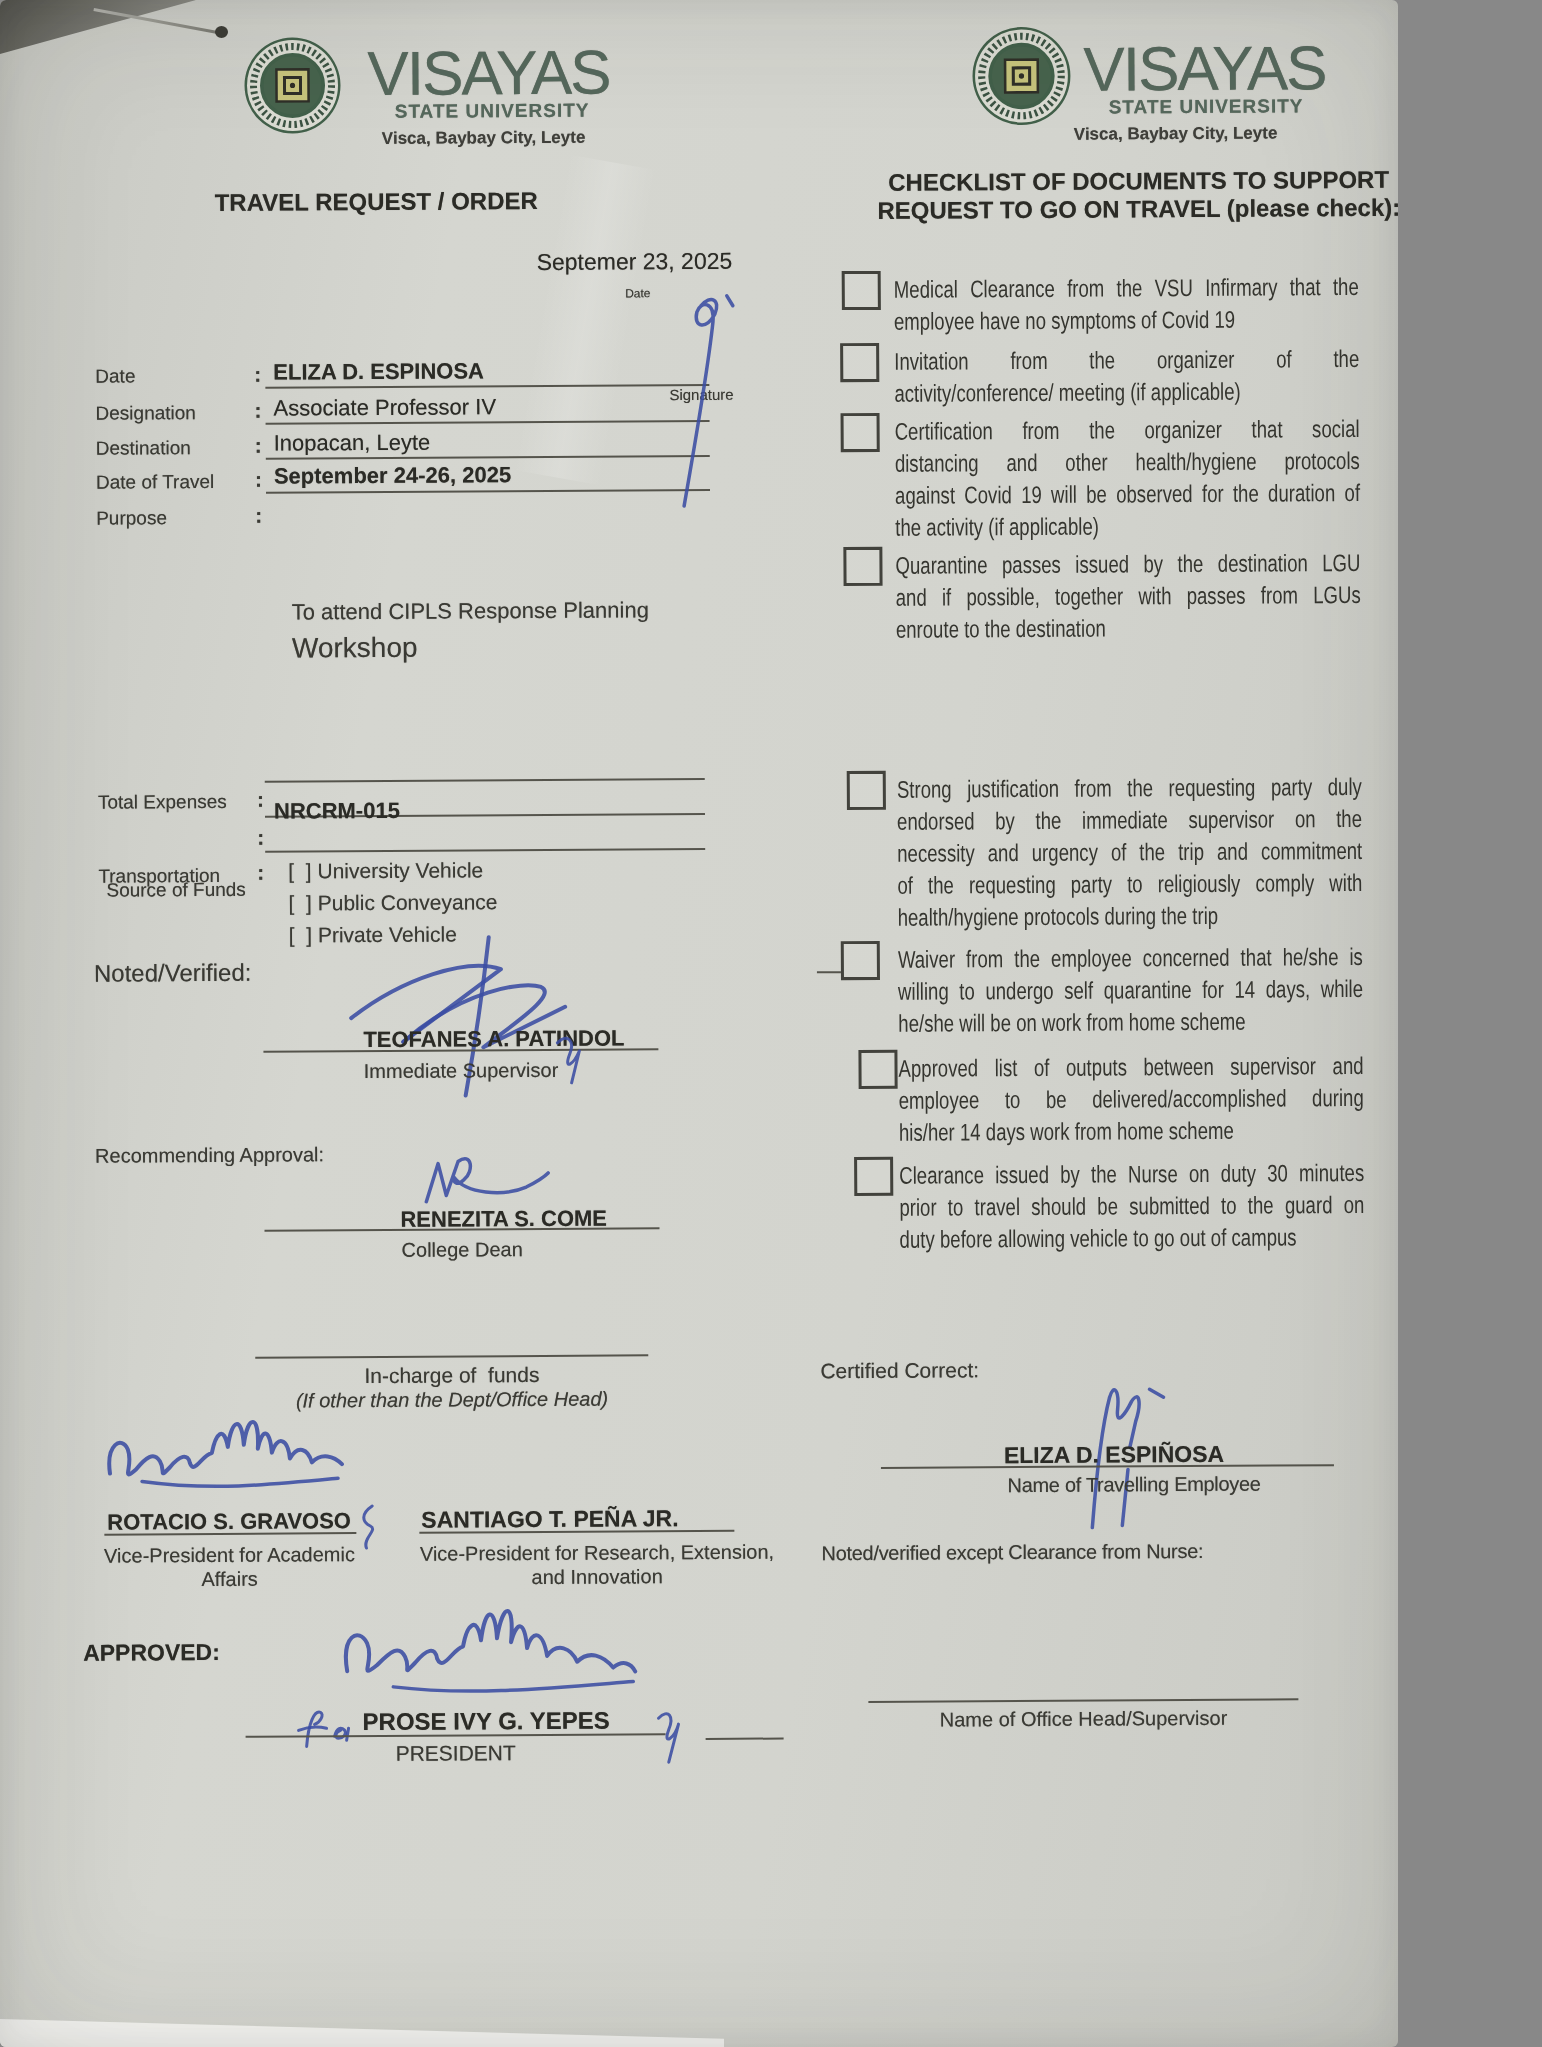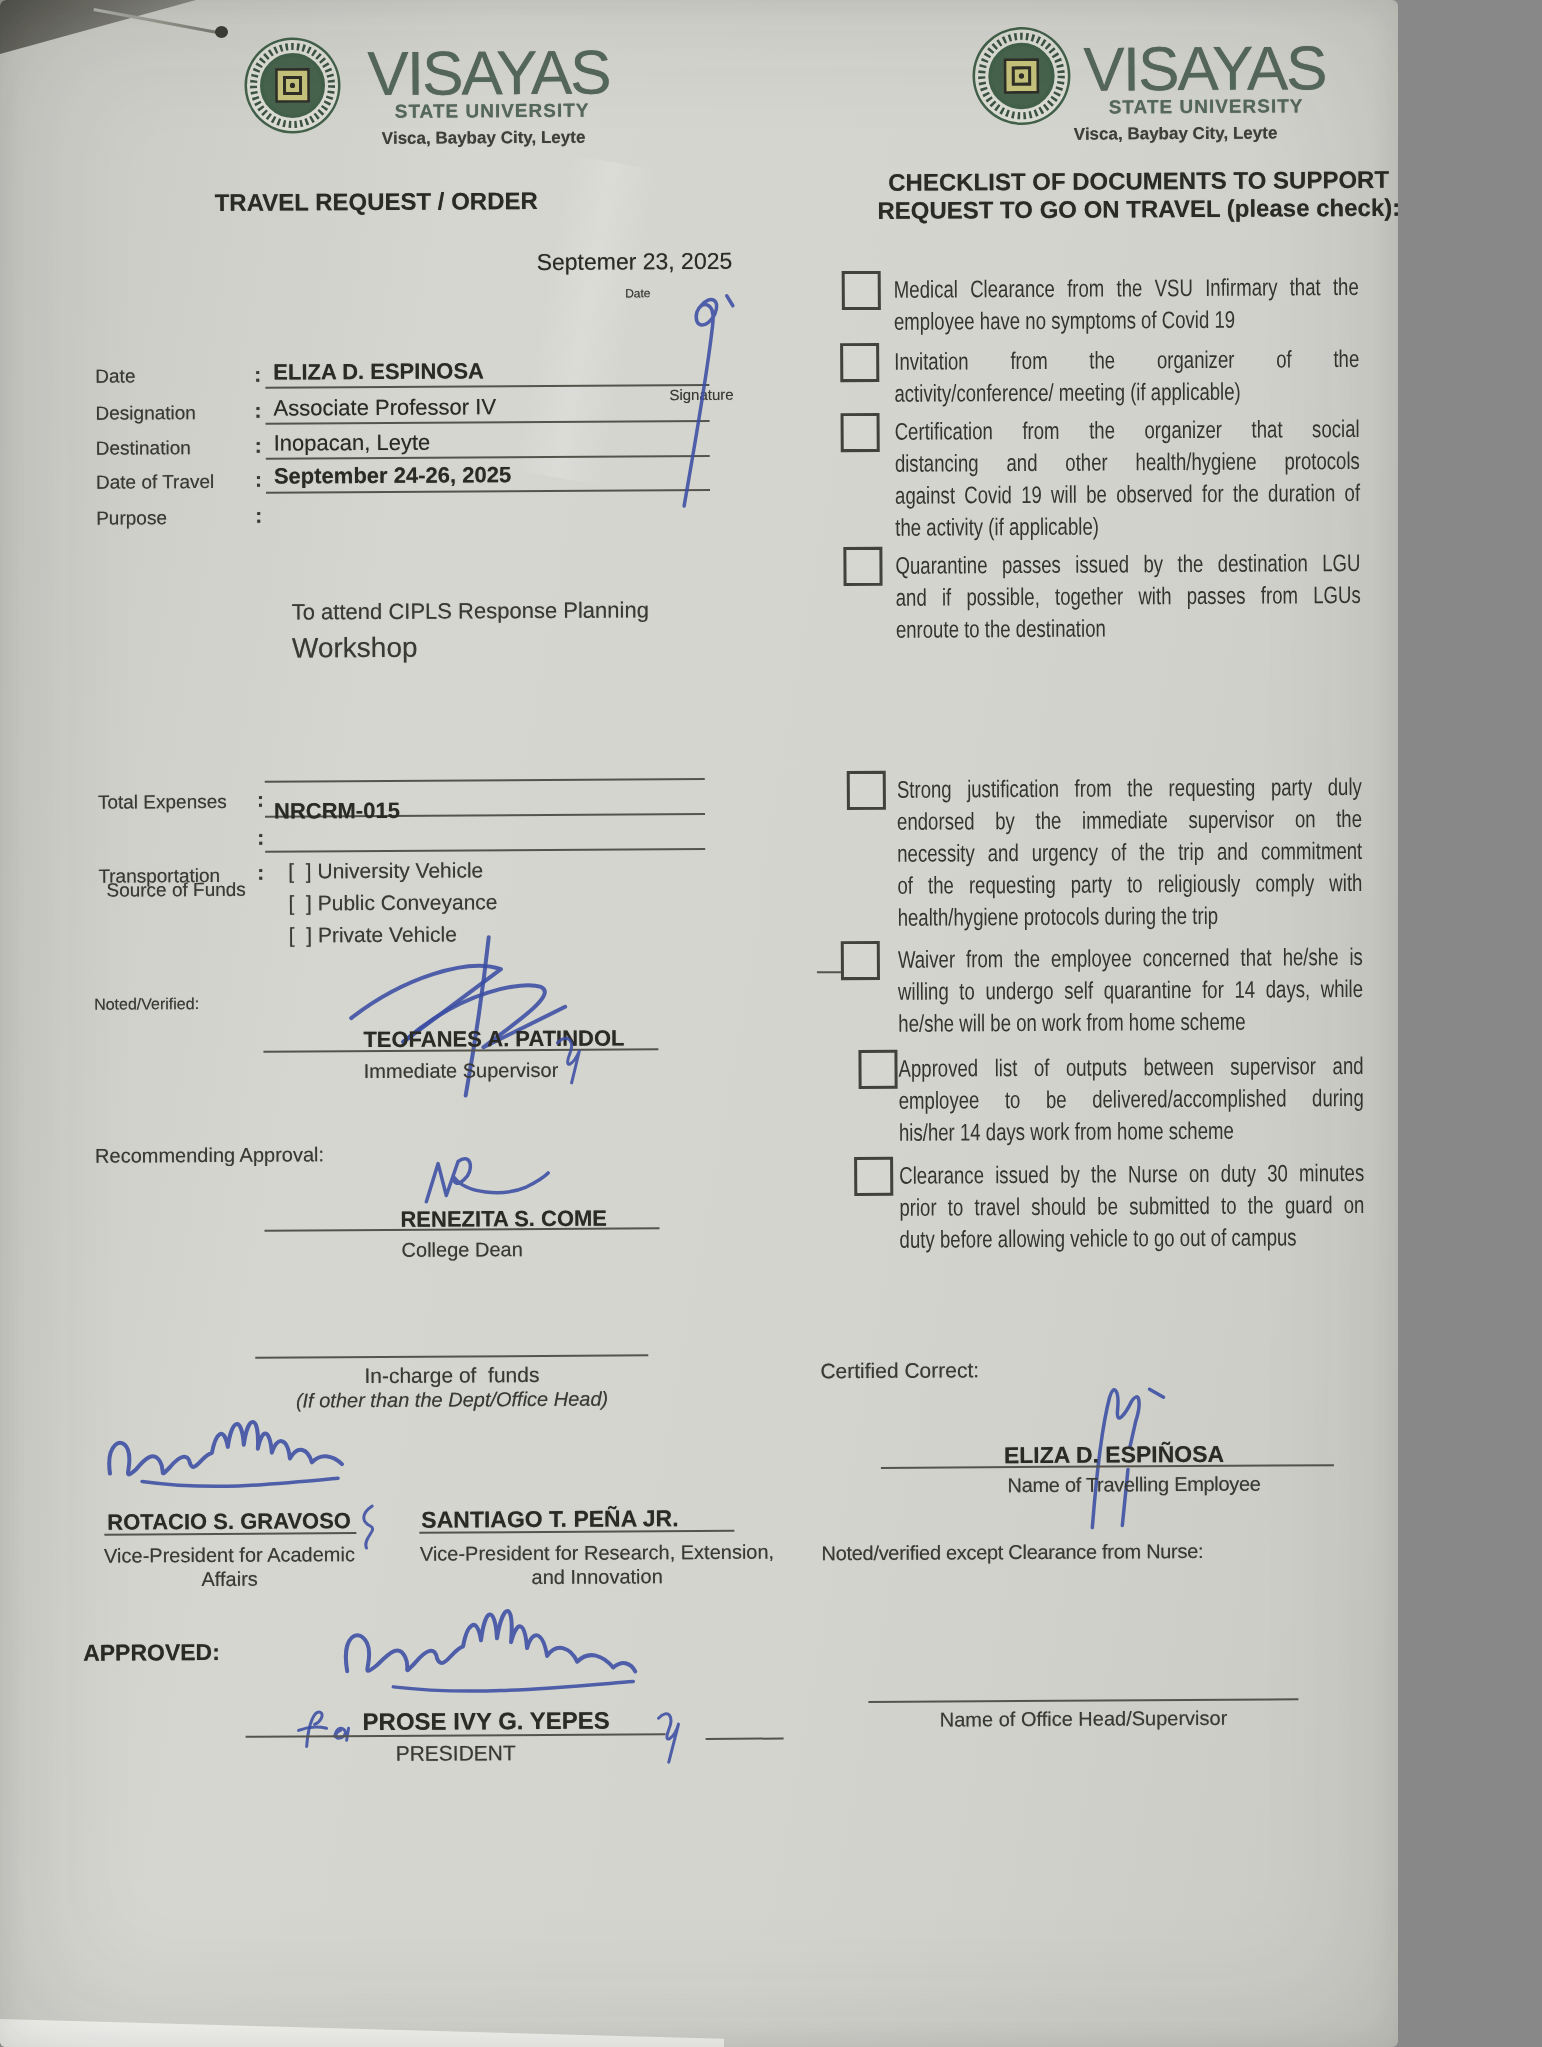--- a/index.html
+++ b/index.html
@@ -123,21 +123,21 @@
     <div class="a soft lbl" style="left:98px;top:876px;margin-left:8px;">Source of Funds</div>
     <div class="a soft b" style="left:257px;top:823px;font-size:21px;">:</div>
     <div class="a soft val b" style="left:274px;top:796px;">NRCRM-015</div>
     <div class="a ul" style="left:265px;top:848px;width:440px;"></div>
     <div class="a soft lbl" style="left:98px;top:862px;">Transportation</div>
     <div class="a soft b" style="left:257px;top:858px;font-size:21px;">:</div>
     <div class="a soft" style="left:288px;top:857px;font-size:21px;white-space:pre;">[  ] University Vehicle</div>
     <div class="a soft" style="left:288px;top:889px;font-size:21px;white-space:pre;">[  ] Public Conveyance</div>
     <div class="a soft" style="left:288px;top:921px;font-size:21px;white-space:pre;">[  ] Private Vehicle</div>
 
-    <div class="a soft" style="left:93px;top:992px;font-size:16px;">Noted/Verified:</div>
+    <div class="a soft" style="left:93px;top:956px;font-size:24px;">Noted/Verified:</div>
     <svg class="a" style="left:332px;top:928px;" width="260" height="172" viewBox="0 0 260 172">
       <path class="sig" stroke-width="4" d="M18,88 C70,48 135,28 168,40 L70,112"></path>
       <path class="sig" stroke-width="4" d="M70,112 C130,60 190,52 208,58 C225,66 180,95 150,118 L232,78"></path>
       <path class="sig" stroke-width="4" d="M156,8 C150,60 142,112 132,166"></path>
     </svg>
     <div class="a soft val b" style="left:362px;top:1025px;">TEOFANES A. PATINDOL</div>
     <div class="a ul" style="left:262px;top:1048px;width:395px;"></div>
     <svg class="a" style="left:548px;top:1030px;" width="38" height="60" viewBox="0 0 38 60">
       <path class="sig" stroke-width="3" d="M8,12 C18,2 26,10 20,24 C14,40 24,34 30,20 L22,52"></path>
     </svg>

